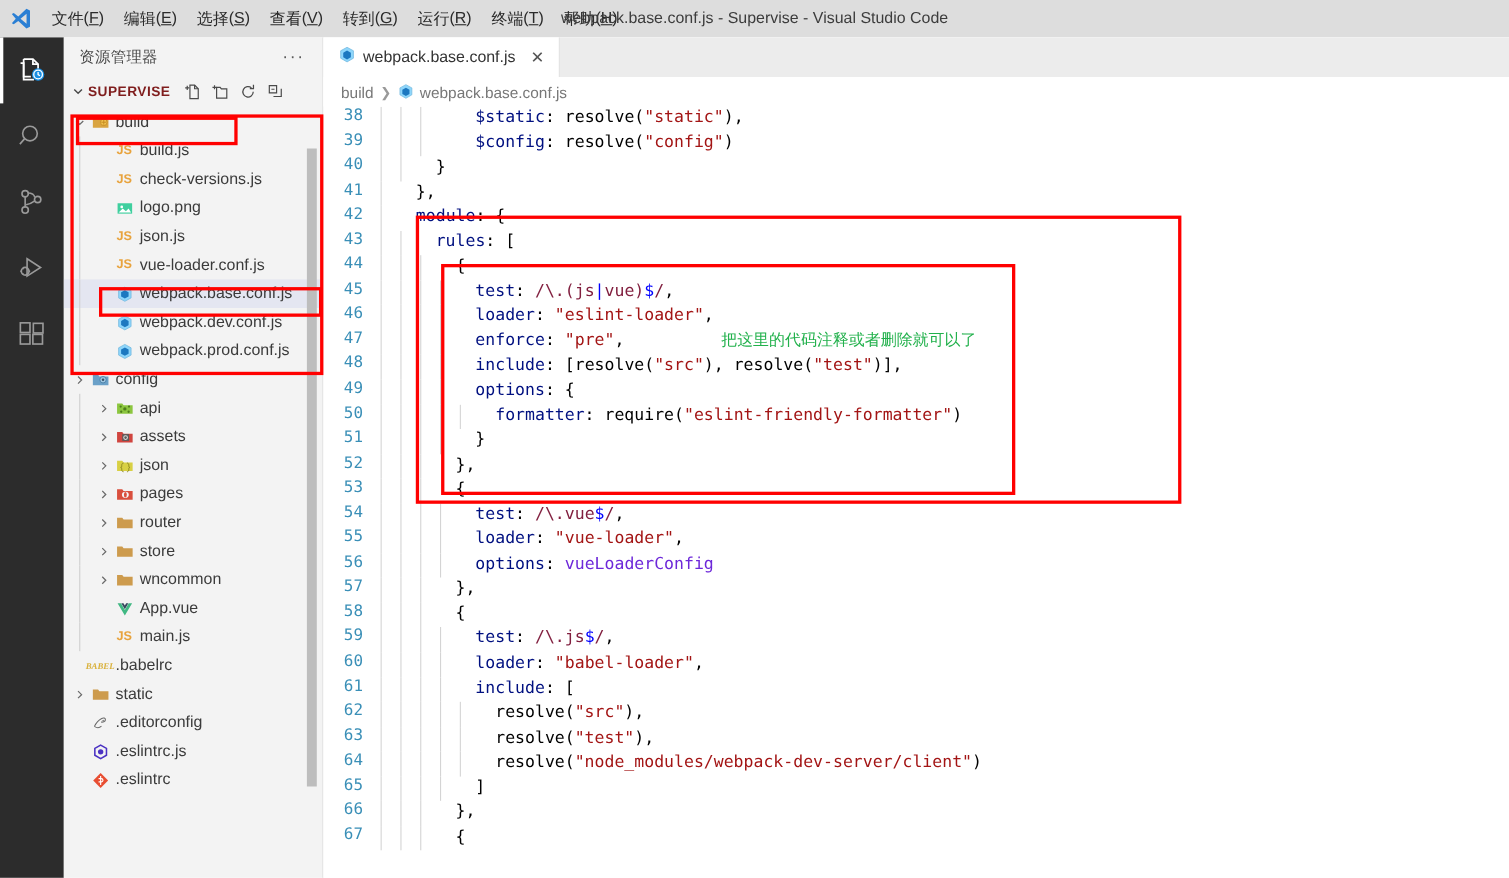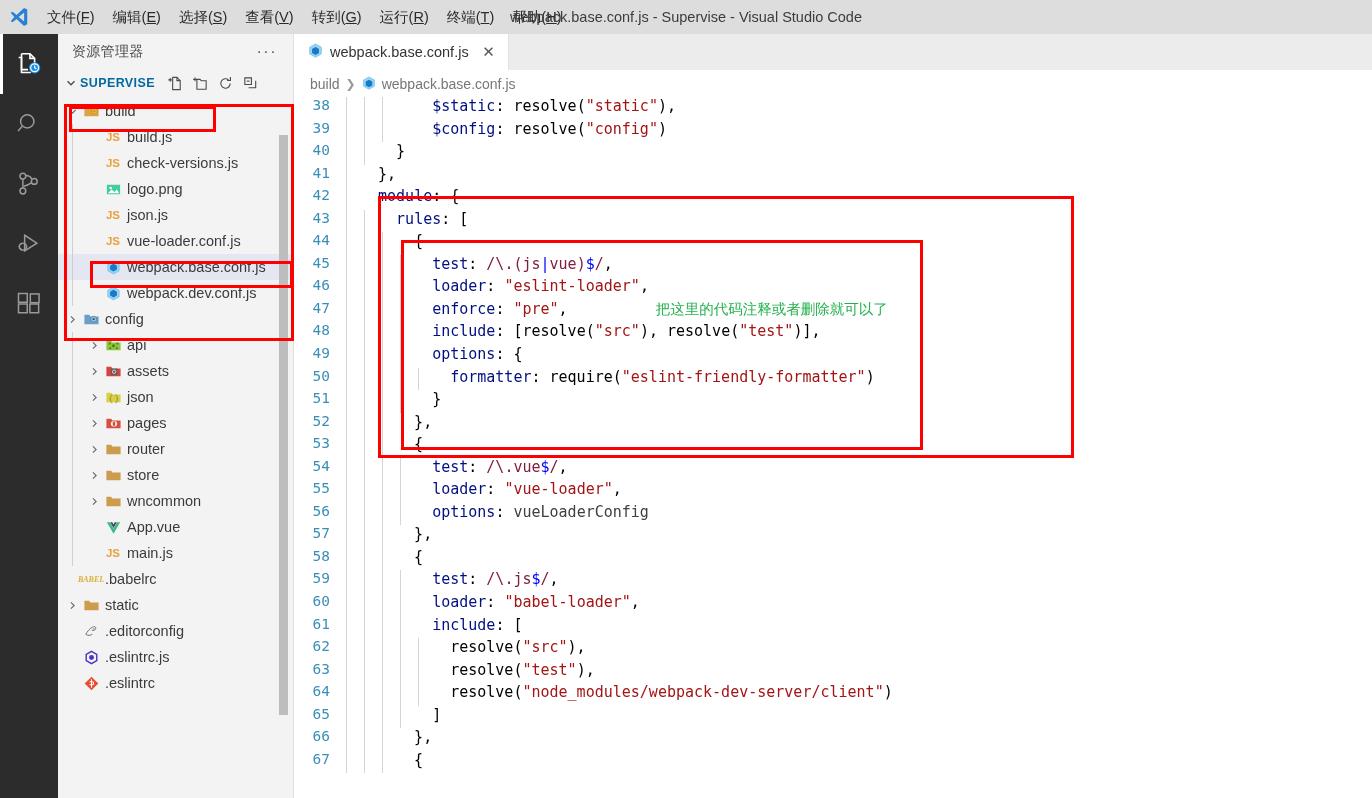--- a/index.html
+++ b/index.html
@@ -75,21 +75,21 @@
   }
   #section-header {
     height: 26px; display: flex; align-items: center;
     padding-left: 4px; gap: 0px;
   }
   #section-chevron {
     width: 18px; display: flex; align-items: center; justify-content: center;
     color: #4a4a4a;
   }
   #section-name {
-    font-size: 12.5px; font-weight: bold; color: #0369a1;
+    font-size: 12.5px; font-weight: bold; color: #7f1d1d;
     letter-spacing: .4px; margin-right: 8px;
   }
   .sect-btn {
     width: 25px; height: 22px;
     display: flex; align-items: center; justify-content: center;
     cursor: pointer;
   }
   #tree {
     position: absolute; top: 64px; left: 0;
     width: 236px; height: 700px;
@@ -163,21 +163,21 @@
   .ctext { position: relative; padding-left: 14px; }
   
   .gline {
     position: absolute; width: 1px; background: #d4d4d4; top: 0; height: 22.55px;
   }
   .t-prop { color: #001080; }
   .t-str  { color: #a31515; }
   .t-rgx  { color: #811f3f; }
   .t-rgxb { color: #0000ff; }
   .t-fn   { color: #000000; }
-  .t-var  { color: #404040; }
+  .t-var  { color: #6d28d9; }
   .t-plain{ color: #000000; }
   .cn-note {
     color: #22b14c; font-family: "Liberation Sans","DejaVu Sans",sans-serif;
     font-size: 14.5px;
   }
 
   
   .redbox {
     position: absolute; border: 3px solid #ff0000; pointer-events: none;
     z-index: 30;
@@ -396,20 +396,31 @@
       <div class="row">
         <div class="indent-guide" style="left: 14px;"></div>
         <span class="chev" style="margin-left: 28px;"></span>
         <span class="ficon">
           <svg width="17" height="17" viewBox="0 0 18 18">
             <path d="M9 2.2 15 5.5v7L9 15.8 3 12.5v-7z" fill="#8ed6fb" stroke="#6fb6dd" stroke-width=".7"></path>
             <path d="M9 5.1l3.6 2v4.1L9 13.2l-3.6-2.1V7.1z" fill="#1c78c0"></path>
           </svg>
         </span>
         <span class="fname">webpack.dev.conf.js</span>
+      </div>
+      <div class="row">
+        <div class="indent-guide" style="left: 14px;"></div>
+        <span class="chev" style="margin-left: 28px;"></span>
+        <span class="ficon">
+          <svg width="17" height="17" viewBox="0 0 18 18">
+            <path d="M9 2.2 15 5.5v7L9 15.8 3 12.5v-7z" fill="#8ed6fb" stroke="#6fb6dd" stroke-width=".7"></path>
+            <path d="M9 5.1l3.6 2v4.1L9 13.2l-3.6-2.1V7.1z" fill="#1c78c0"></path>
+          </svg>
+        </span>
+        <span class="fname">webpack.prod.conf.js</span>
       </div>
       <div class="row">
         <span class="chev" style="margin-left: 6px;">
           <svg width="11" height="11" viewBox="0 0 12 12">
             <path d="M4.3 2.5 7.8 6l-3.5 3.5" fill="none" stroke="#6a6a6a" stroke-width="1.25"></path>
           </svg>
         </span>
         <span class="ficon">
           <svg width="17" height="17" viewBox="0 0 18 18">
             <path d="M1.5 4h5l1.3 1.7H16.5V14h-15z" fill="#6aa0c8"></path>

